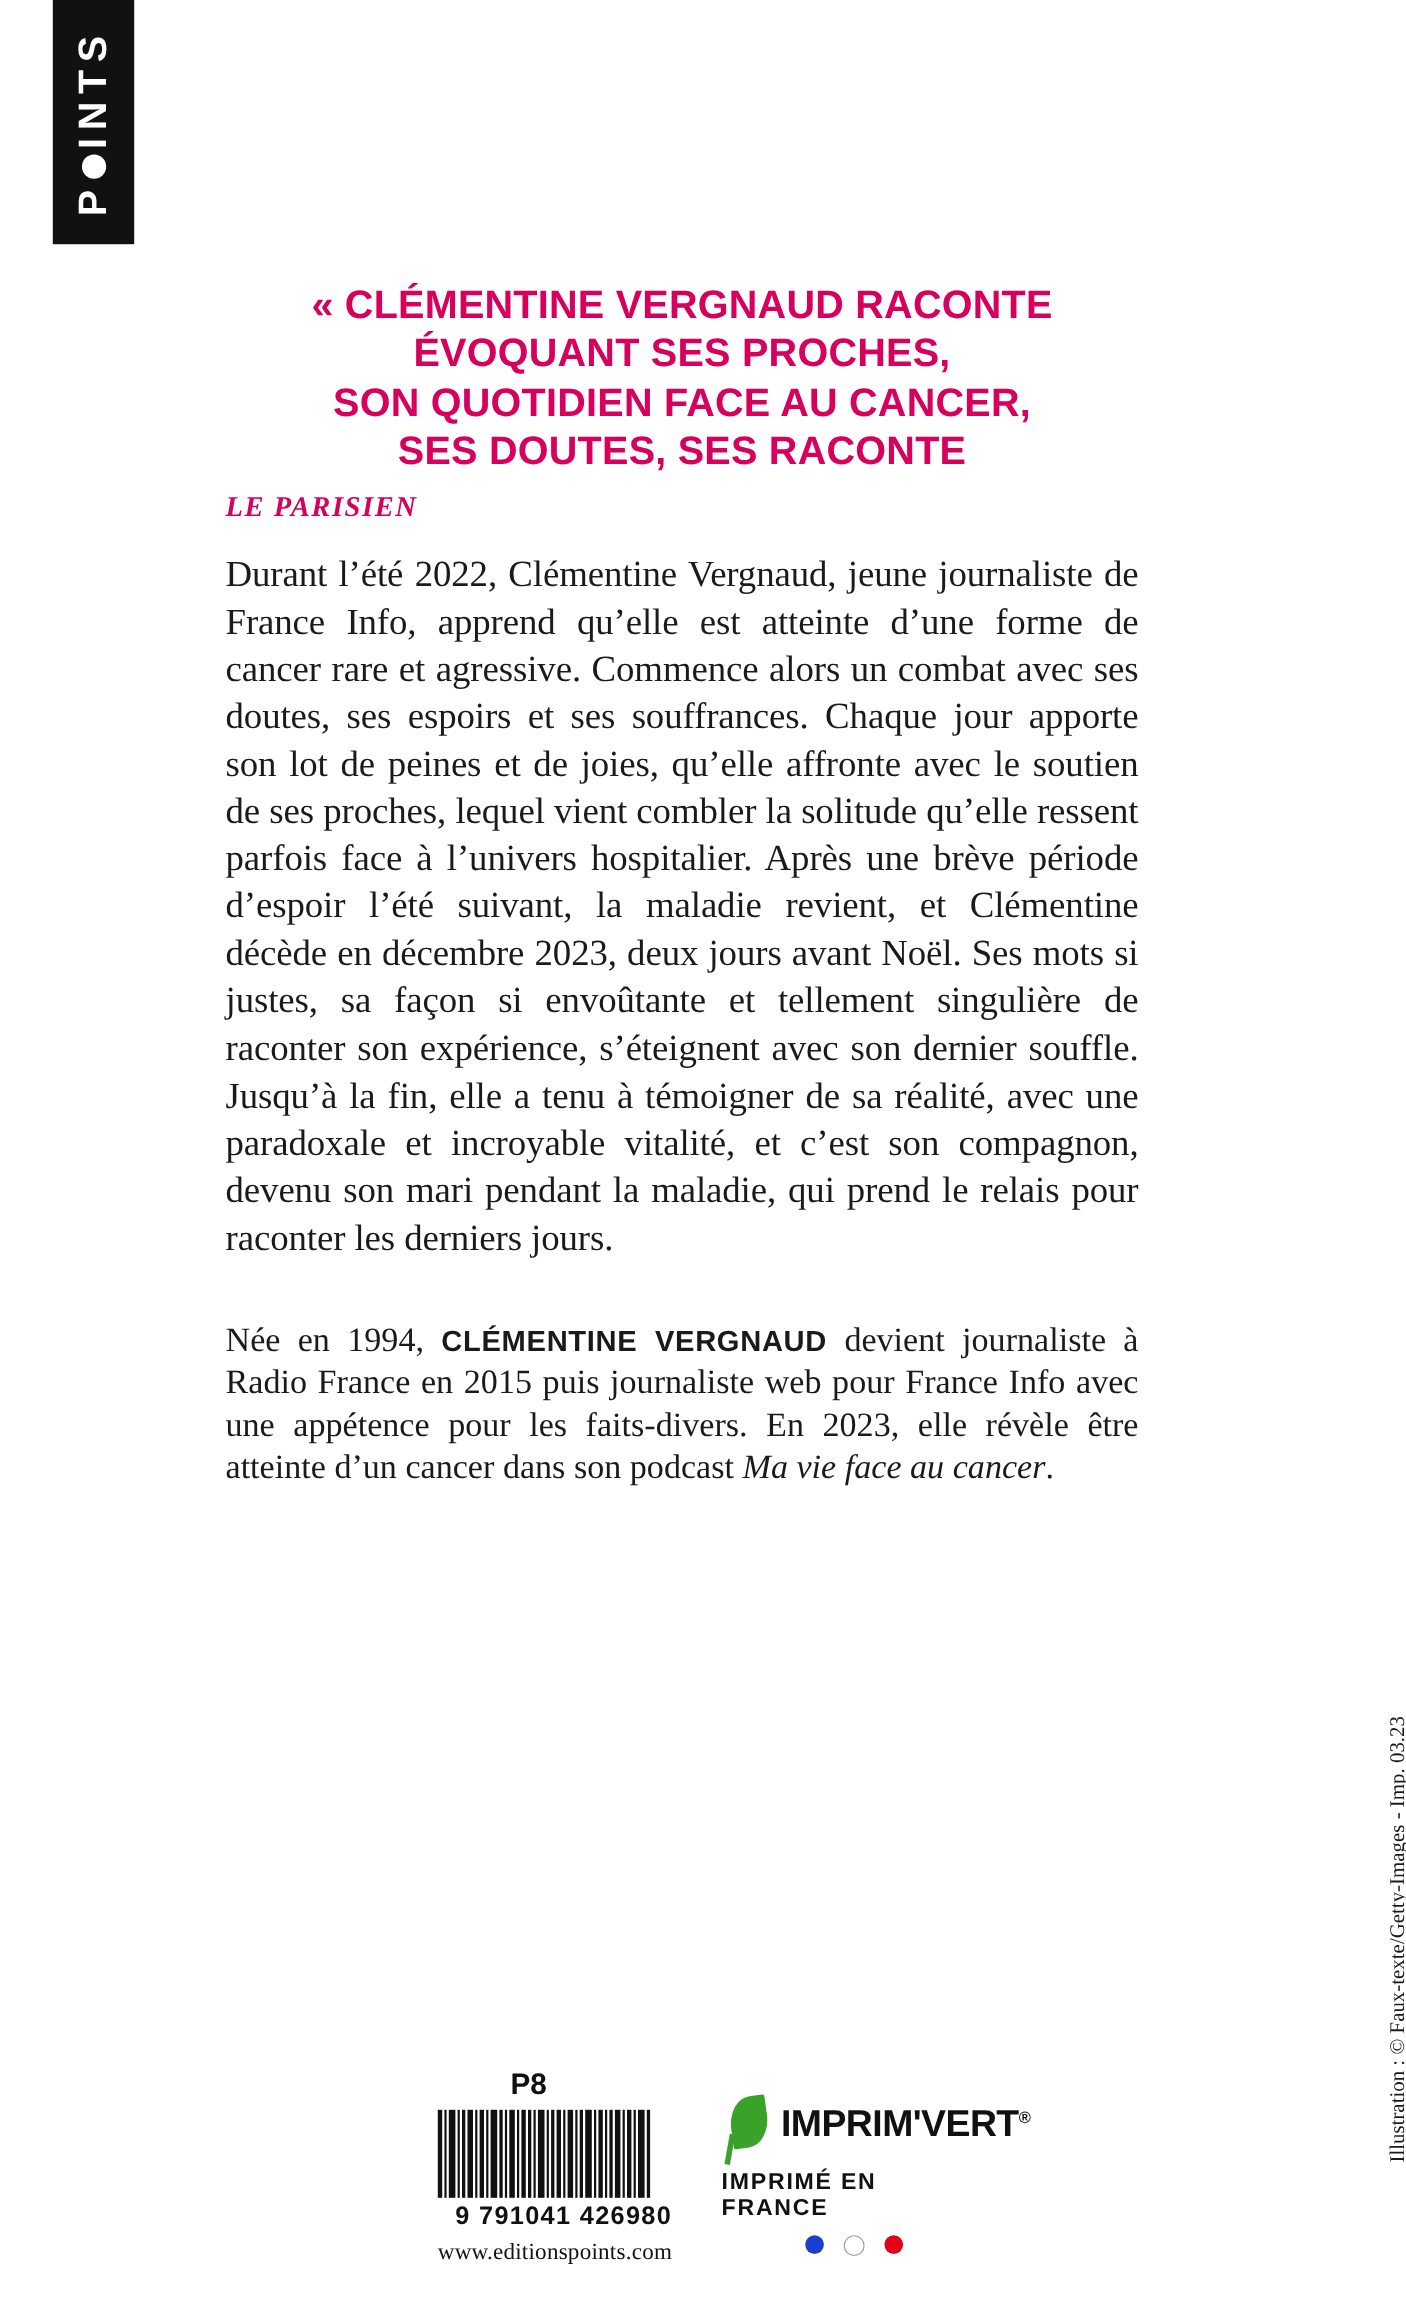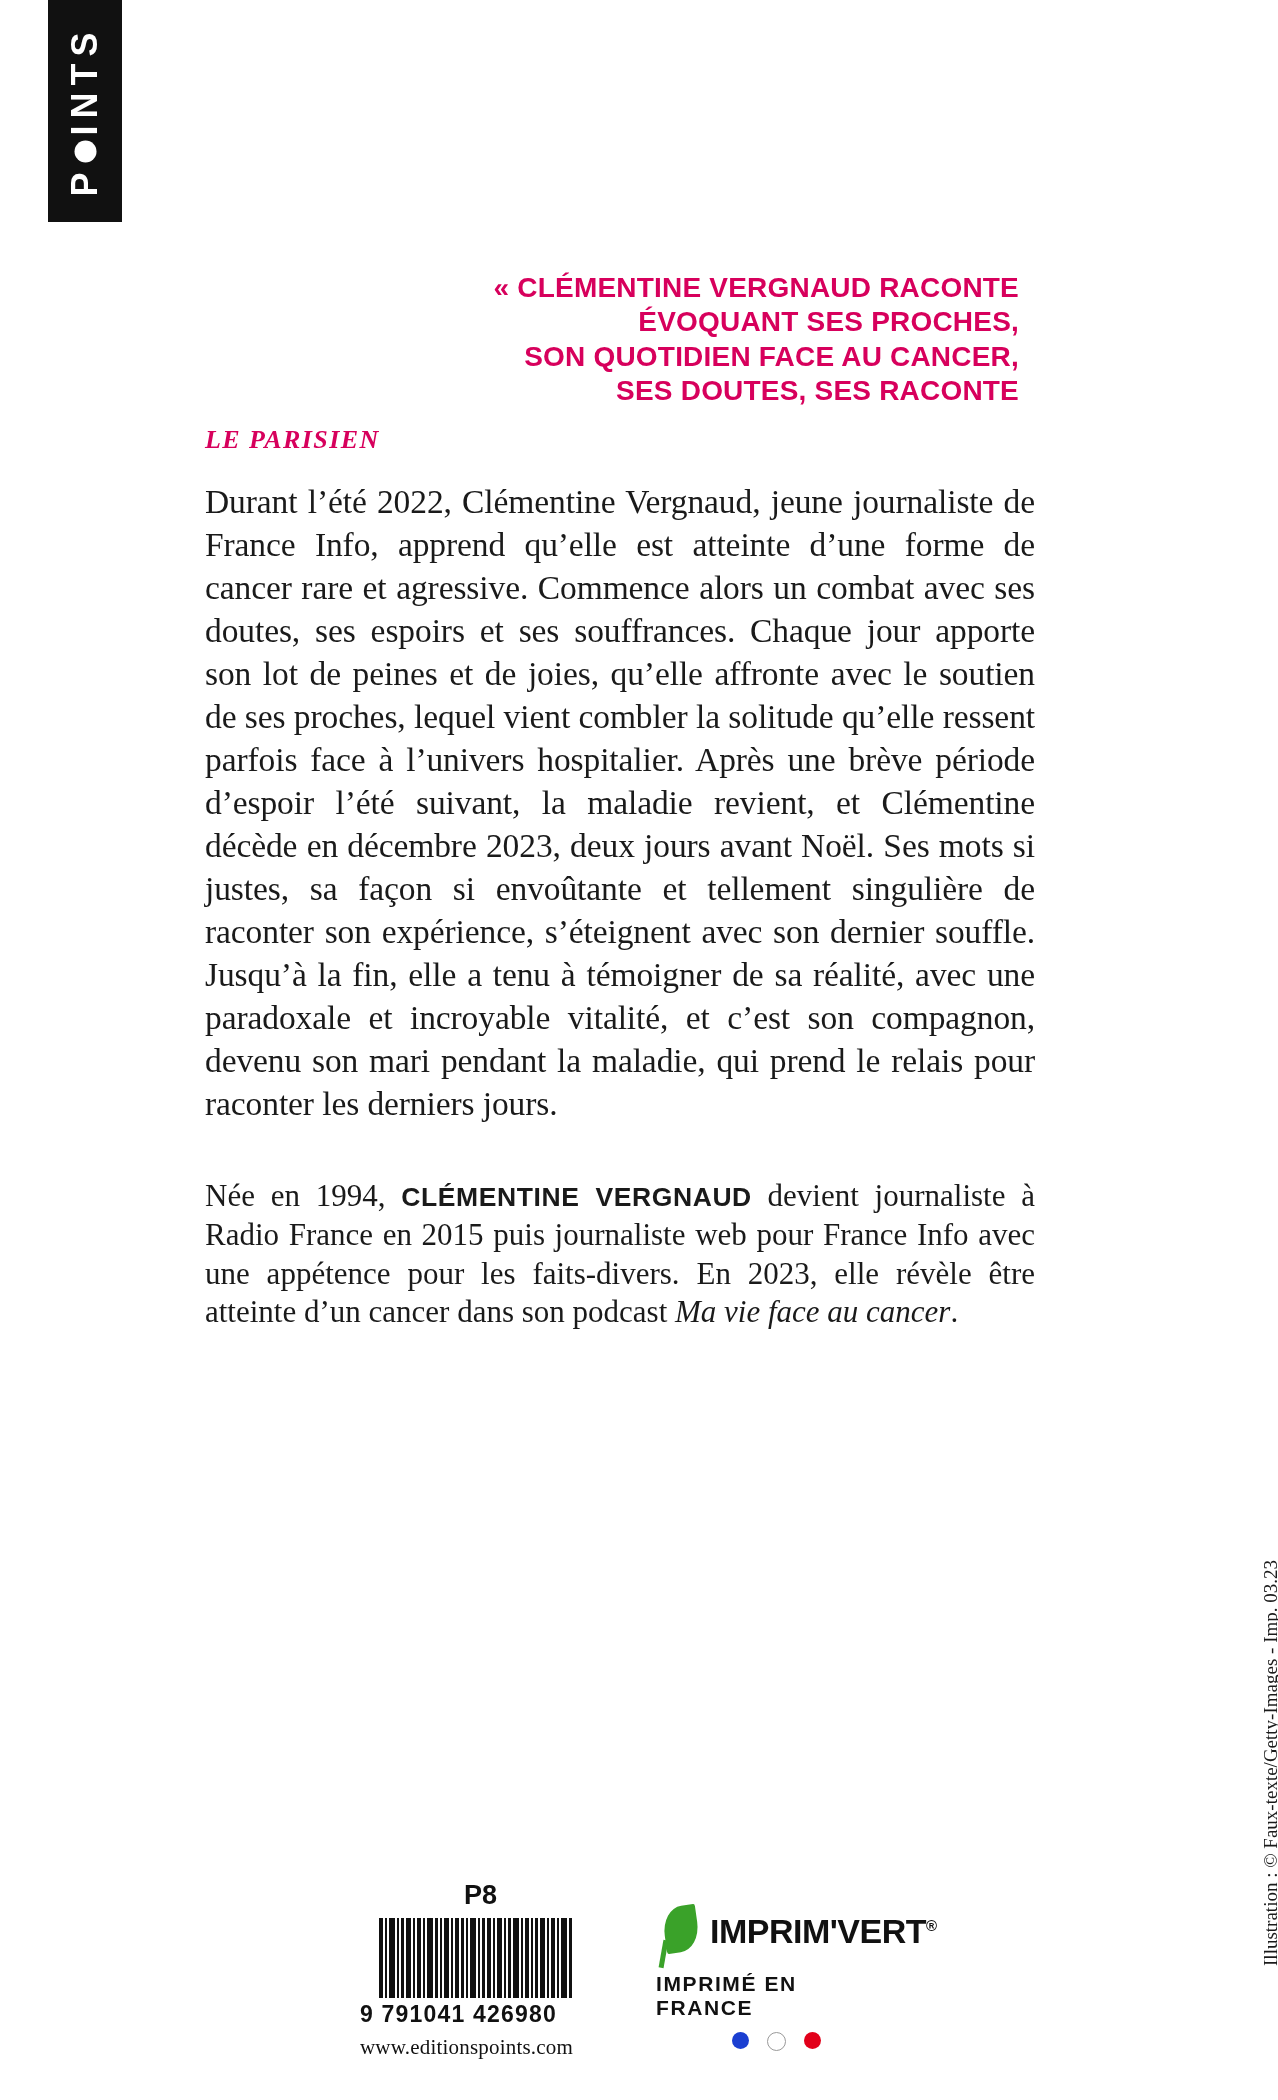--- a/index.html
+++ b/index.html
@@ -56,25 +56,25 @@
     position: absolute;
     left: 205px;
     top: 255px;
     width: 830px;
   }
 
   .pullquote {
     color: #d7005c;
     font-family: "Liberation Sans", sans-serif;
     font-weight: bold;
-    font-size: 28px;
+    font-size: 36px;
     line-height: 1.23;
-    text-align: right;
+    text-align: center;
     letter-spacing: 0.2px;
-    margin: 16px;
+    margin: 0;
   }
   .pullquote .line { display: block; white-space: nowrap; }
 
   .source {
     color: #d7005c;
     font-family: "Liberation Serif", serif;
     font-style: italic;
     font-weight: bold;
     font-size: 26px;
     letter-spacing: 1.4px;
@@ -121,24 +121,24 @@
     left: 464px;
     top: 0;
     font-family: "Liberation Sans", sans-serif;
     font-weight: bold;
     font-size: 27px;
     color: #111;
   }
 
   .barcode-wrap {
     position: absolute;
-    left: 360px;
+    left: 379px;
     top: 38px;
     width: 232px;
-    text-align: left;
+    text-align: right;
   }
   .barcode {
     height: 80px;
     display: flex;
     align-items: flex-end;
     justify-content: center;
     gap: 0;
   }
   .barcode i {
     display: inline-block;

